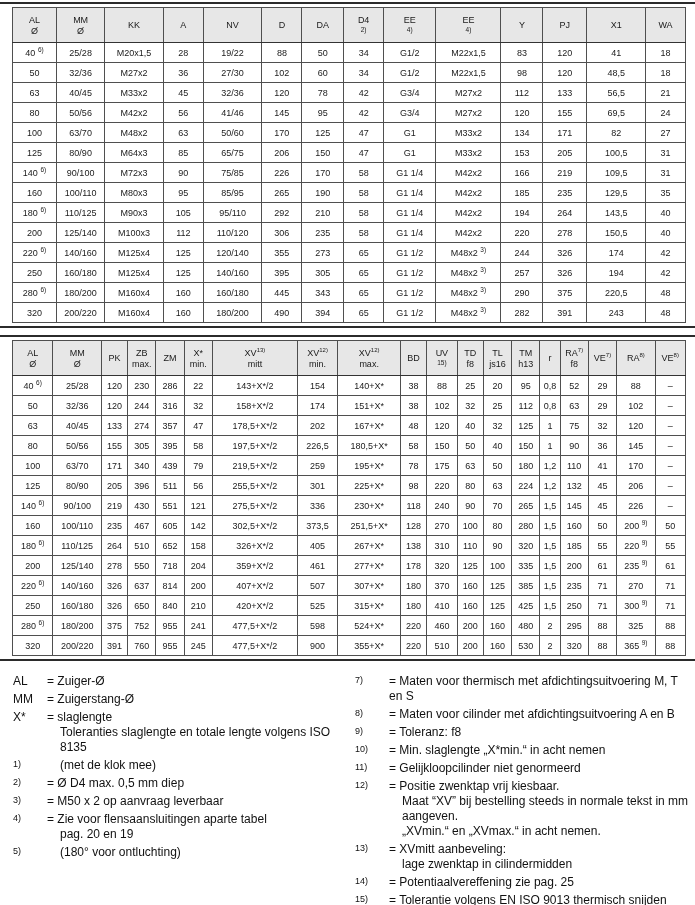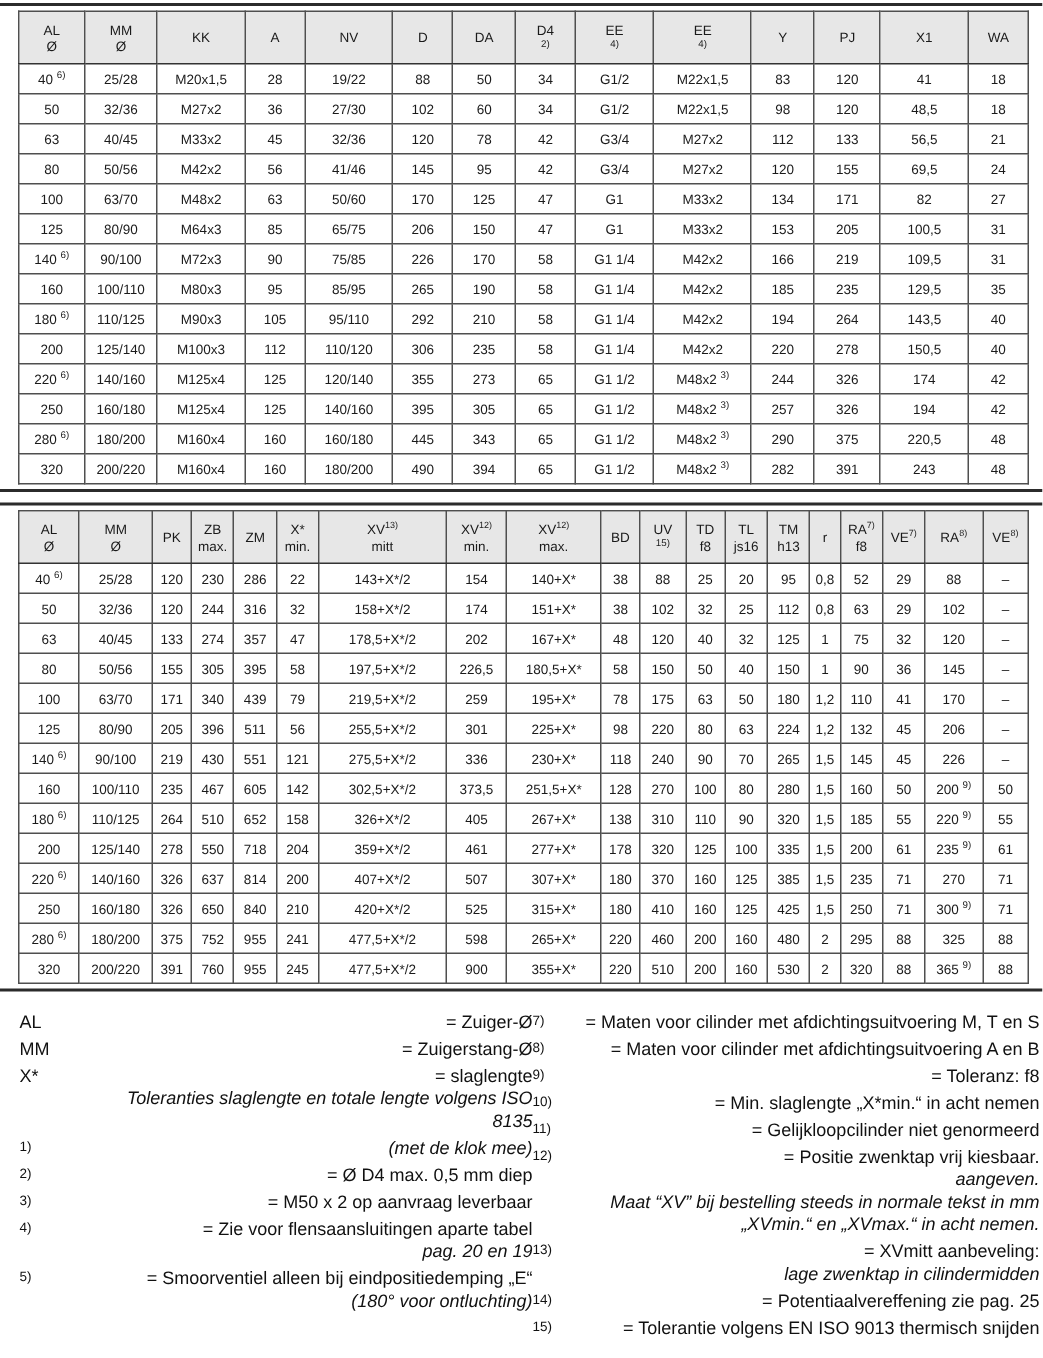--- a/index.html
+++ b/index.html
@@ -41,22 +41,22 @@
   
   .footnotes {
     display:flex; padding:13px 2px 0 13px;
     font-size:12px; line-height:15px; color:#111;
   }
   .fn-col-left  { width:342px; flex-shrink:0; }
   .fn-col-right { flex:1; }
   .fn-entry { display:flex; align-items:flex-start; margin-bottom:3px; }
   .fn-term { width:34px; flex-shrink:0; }
   .fn-term.sup-term { font-size:9px; transform:translateY(-1px); }
-  .fn-body { flex:1;text-align:right; }
-  .fn-line.cont { padding-left:13px;font-style:italic; }
+  .fn-body { flex:1; }
+  .fn-line.cont { padding-left:13px; }
 </style>
 </head>
 <body>
 
 <div class="page">
 
   <div class="band">
     <table id="t1">
         <colgroup>
           <col style="width: 6.54206%;">
@@ -705,21 +705,21 @@
           </tr>
           <tr>
             <td>280 <sup class="cs">6)</sup></td>
             <td>180/200</td>
             <td>375</td>
             <td>752</td>
             <td>955</td>
             <td>241</td>
             <td>477,5+X*/2</td>
             <td>598</td>
-            <td>265+X*</td>
+            <td>524+X*</td>
             <td>220</td>
             <td>460</td>
             <td>200</td>
             <td>160</td>
             <td>480</td>
             <td>2</td>
             <td>295</td>
             <td>88</td>
             <td>325</td>
             <td>88</td>
@@ -791,30 +791,29 @@
         <div class="fn-entry">
           <span class="fn-term sup-term">4)</span>
           <div class="fn-body">
             <div class="fn-line">= Zie voor flensaansluitingen aparte tabel</div>
             <div class="fn-line cont">pag. 20 en 19</div>
           </div>
         </div>
         <div class="fn-entry">
           <span class="fn-term sup-term">5)</span>
           <div class="fn-body">
-            <div class="fn-line">= Smoorventiel alleen bij eindpositiedemping „E“</div>
             <div class="fn-line cont">(180° voor ontluchting)</div>
           </div>
         </div>
       </div>
     <div class="fn-col-right" id="fnR">
         <div class="fn-entry">
           <span class="fn-term sup-term">7)</span>
           <div class="fn-body">
-            <div class="fn-line">= Maten voor cilinder met afdichtingsuitvoering M, T en S</div>
+            <div class="fn-line">= Maten voor thermisch met afdichtingsuitvoering M, T en S</div>
           </div>
         </div>
         <div class="fn-entry">
           <span class="fn-term sup-term">8)</span>
           <div class="fn-body">
             <div class="fn-line">= Maten voor cilinder met afdichtingsuitvoering A en B</div>
           </div>
         </div>
         <div class="fn-entry">
           <span class="fn-term sup-term">9)</span>
@@ -831,22 +830,22 @@
         <div class="fn-entry">
           <span class="fn-term sup-term">11)</span>
           <div class="fn-body">
             <div class="fn-line">= Gelijkloopcilinder niet genormeerd</div>
           </div>
         </div>
         <div class="fn-entry">
           <span class="fn-term sup-term">12)</span>
           <div class="fn-body">
             <div class="fn-line">= Positie zwenktap vrij kiesbaar.</div>
+            <div class="fn-line cont">Maat “XV” bij bestelling steeds in normale tekst in mm</div>
             <div class="fn-line cont">aangeven.</div>
-            <div class="fn-line cont">Maat “XV” bij bestelling steeds in normale tekst in mm</div>
             <div class="fn-line cont">„XVmin.“ en „XVmax.“ in acht nemen.</div>
           </div>
         </div>
         <div class="fn-entry">
           <span class="fn-term sup-term">13)</span>
           <div class="fn-body">
             <div class="fn-line">= XVmitt aanbeveling:</div>
             <div class="fn-line cont">lage zwenktap in cilindermidden</div>
           </div>
         </div>

